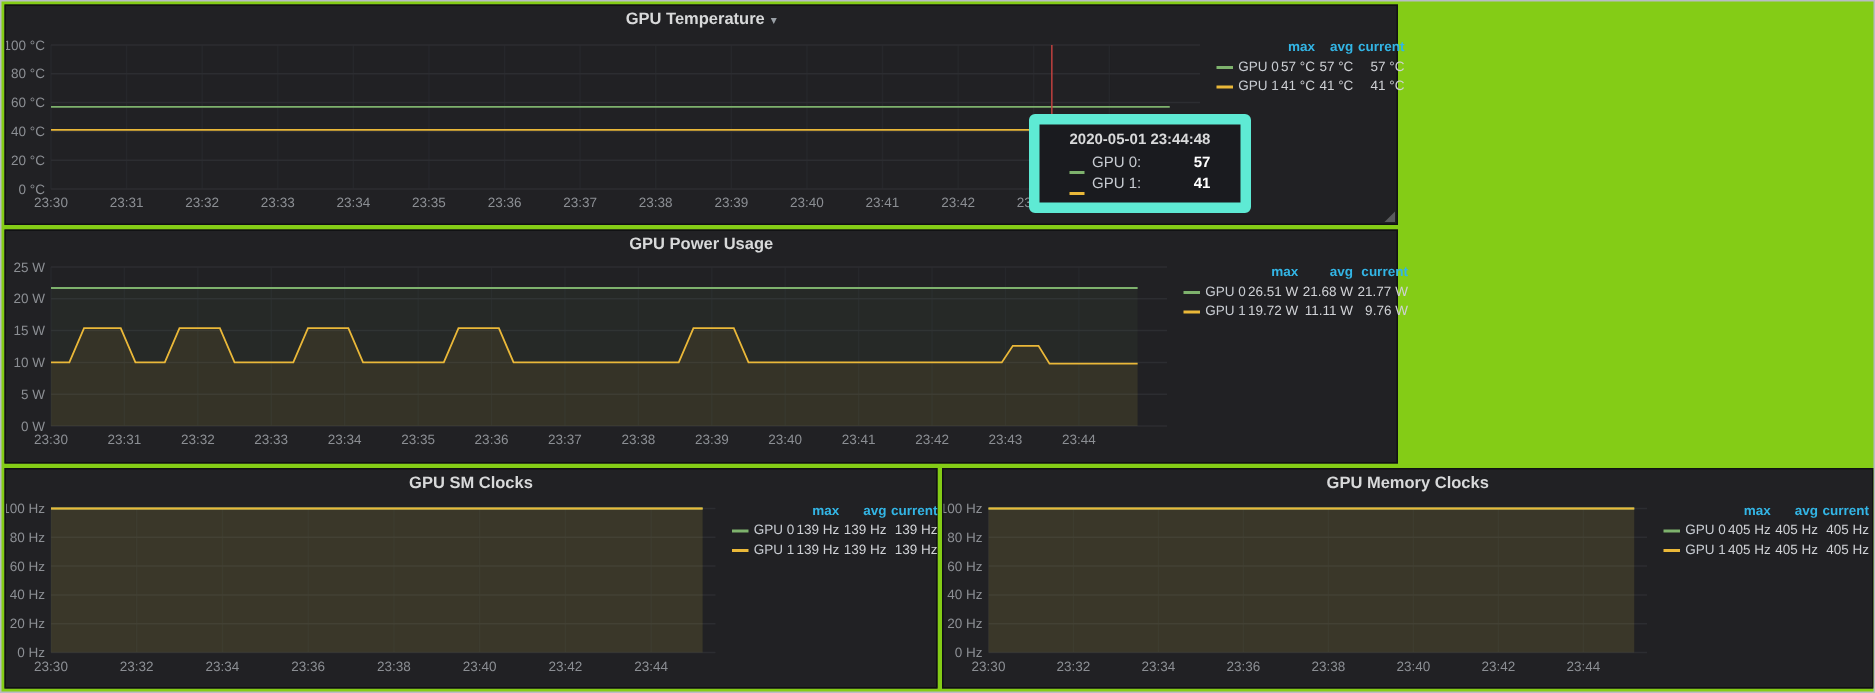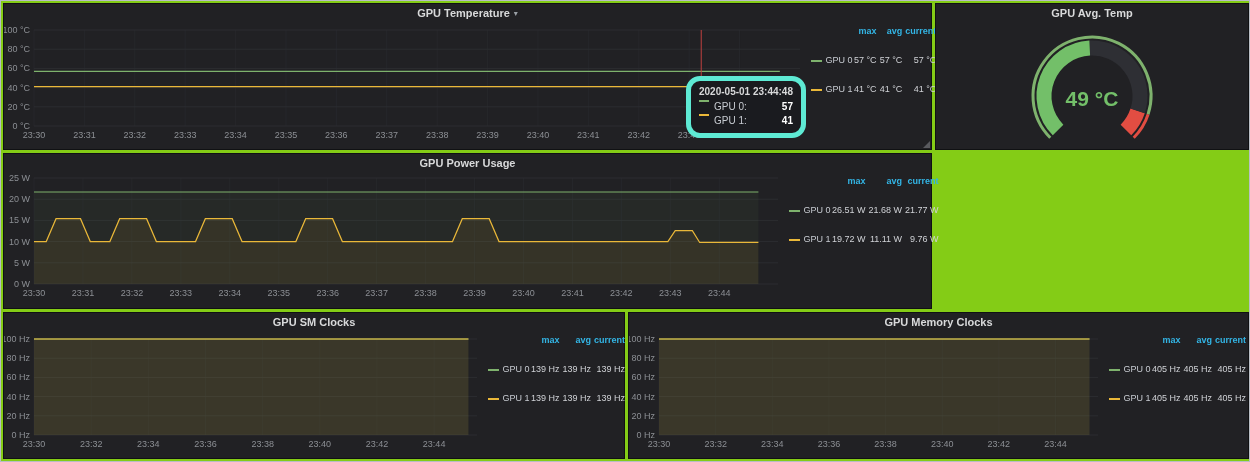--- a/index.html
+++ b/index.html
@@ -6,34 +6,34 @@
   body{background:#ffffff;font-family:"Liberation Sans",sans-serif}
   .screen{position:relative;width:1250px;height:462px;background:#84cc16;border:1px solid #b9bdc4;overflow:hidden}
   .panel{position:absolute;background:#212124;border:1px solid #101113}
   .panel-header{height:18px;display:flex;align-items:center;justify-content:center;gap:4px;cursor:pointer}
   .panel-title{font-size:11px;font-weight:700;color:#d8d9da}
   .caret{font-size:8px;color:#9aa0a6;margin-top:1px}
   .panel-body{display:flex}
   svg text{font-family:"Liberation Sans",sans-serif}
   .tick{fill:#8c8f94;font-size:9px;text-anchor:middle}
   .ty{text-anchor:end}
-  .legend{display:grid;align-content:start;padding-top:4px;row-gap:18px}
+  .legend{display:grid;align-content:start;padding-top:4px;row-gap:2px}
   .legend-temp{width:123px;grid-template-columns:14px 32px 1fr 1fr 1fr}
   .legend-power{width:145px;grid-template-columns:14px 32px 1fr 1fr 1fr}
   .legend-sm{width:139px;grid-template-columns:14px 32px 1fr 1fr 1fr}
   .legend-mem{width:142px;grid-template-columns:14px 32px 1fr 1fr 1fr}
   .lc{font-size:9px;line-height:11px;color:#d0d2d6;text-align:right;white-space:nowrap}
   .lhead{color:#33b5e5;font-weight:700;padding-right:3px}
   .lname{text-align:center;color:#c7cbd1;padding-left:2px;cursor:pointer}
   .lval{padding-right:3px}
   .ldash{display:flex;align-items:center;justify-content:flex-end}
   .ldash i{display:block;width:11px;height:2px}
-  .tooltip{position:absolute;left:682px;top:72px;background:#1a1b1f;border:5px solid #5eead4;border-radius:14px;padding:5px 8px;z-index:5;min-width:104px}
+  .tooltip{position:absolute;left:682px;top:72px;background:#1a1b1f;border:7px solid #5eead4;border-radius:4px;padding:5px 20px;z-index:5;min-width:104px}
   .tt-time{font-size:10px;font-weight:700;color:#d8d9da;margin-bottom:3px;white-space:nowrap}
-  .tt-row{display:flex;align-items:flex-start;gap:5px;font-size:10px;color:#c7cbd1;line-height:14px}
+  .tt-row{display:flex;align-items:flex-end;gap:5px;font-size:10px;color:#c7cbd1;line-height:14px}
   .tt-row .val{margin-left:auto;font-weight:700;color:#ffffff}
   .tt-row i{width:10px;height:2px;display:inline-block;flex:none}
   .gauge-text{font-weight:700;text-anchor:middle}
   .resize-handle{position:absolute;right:1px;bottom:1px;width:0;height:0;border-bottom:7px solid #595a5e;border-left:7px solid transparent;cursor:nwse-resize}
   #p-temp{left:2px;top:2px;width:929px;height:147px}
   #p-avgtemp{left:934px;top:2px;width:314px;height:147px}
   #p-power{left:2px;top:152px;width:929px;height:156px}
   #p-ptotal{left:934px;top:152px;width:314px;height:156px}
   #p-sm{left:2px;top:311px;width:622px;height:147px}
   #p-mem{left:627px;top:311px;width:621px;height:147px}
@@ -129,35 +129,20 @@
           <div class="tt-row">
             <i style="background: rgb(234, 184, 57);"></i>
             <span>GPU 1:</span>
             <span class="val">41</span>
           </div>
         </div>
     </div>
     <div class="resize-handle"></div>
   </div>
 
-  <div class="panel" id="p-avgtemp">
-    <div class="panel-header">
-      <span class="panel-title">GPU Avg. Temp</span>
-    </div>
-    <div class="panel-body">
-      <svg id="gauge-temp" width="312" height="126">
-          <path d="M 201.65071278216737 88.83281572999746 A 48 48 0 0 1 189.94112549695433 107.94112549695424" stroke="#e24d42" stroke-width="15" fill="none"></path>
-          <path d="M 153.73889036593715 26.05328600182544 A 48 48 0 0 1 201.65071278216737 88.83281572999746" stroke="#2e2f34" stroke-width="15" fill="none"></path>
-          <path d="M 122.05887450304573 107.94112549695429 A 48 48 0 0 1 153.73889036593715 26.05328600182544" stroke="#73bf69" stroke-width="15" fill="none"></path>
-          <path d="M 212.11233446141406 92.23200266812188 A 59 59 0 0 1 197.71930009000636 115.71930009000626" stroke="#e24d42" stroke-width="3" fill="none"></path>
-          <path d="M 114.2806999099937 115.7193000900063 A 59 59 0 1 1 212.11233446141406 92.23200266812188" stroke="#7eb26d" stroke-width="3" fill="none"></path>
-        <text class="gauge-text" x="156" y="84" font-size="21" fill="#73bf69">49 °C</text>
-      </svg>
-    </div>
-  </div>
 
   <div class="panel" id="p-power">
     <div class="panel-header">
       <span class="panel-title">GPU Power Usage</span>
     </div>
     <div class="panel-body">
       <svg id="chart-power" width="782" height="136">
           <line x1="30" x2="30" y1="6" y2="112" stroke="#26272b" stroke-width="1"></line>
           <text x="30" y="124" class="tick">23:30</text>
           <line x1="78.94736842105263" x2="78.94736842105263" y1="6" y2="112" stroke="#26272b" stroke-width="1"></line>

